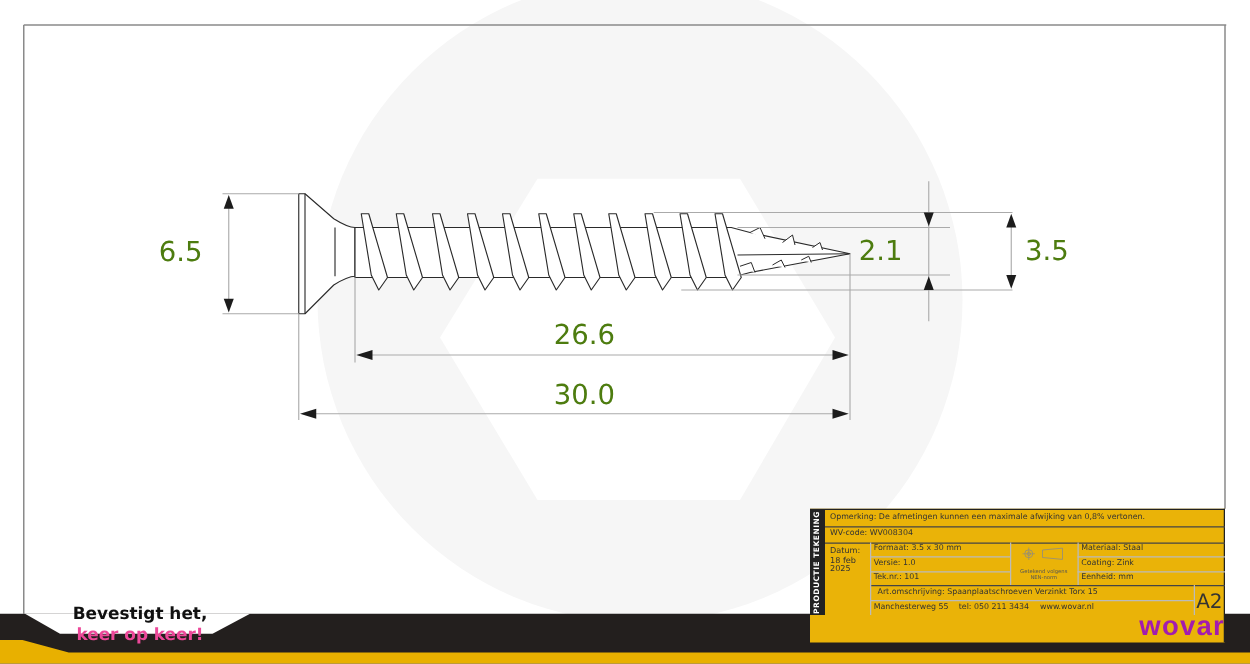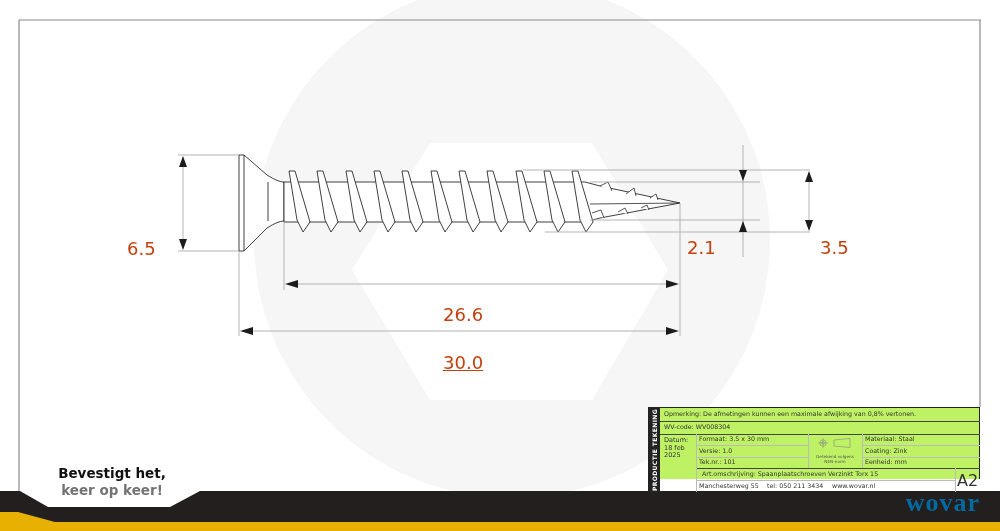--- a/index.html
+++ b/index.html
@@ -1,28 +1,28 @@
 <!DOCTYPE html>
 <html><head>
 <meta charset="utf-8">
 <style>
   html, body { margin:0; padding:0; }
   body { width:1000px; height:531px; position:relative; overflow:hidden; background:#ffffff; font-family:"DejaVu Sans", sans-serif; }
   .drawing { position:absolute; left:0; top:0; width:1000px; height:531px; }
-  .dim-label { position:absolute; font-family:"DejaVu Sans", sans-serif; font-size:18px; color:#c2410c; line-height:1; white-space:nowrap;margin-top:48px; }
-  .tb { position:absolute; left:648px; top:407px; width:332px; height:72px; background:#bef264; border-top:1px solid #222; border-right:1px solid #222; box-sizing:border-box; font-family:"DejaVu Sans", sans-serif; color:#333; }
+  .dim-label { position:absolute; font-family:"DejaVu Sans", sans-serif; font-size:22px; color:#4d7c0f; line-height:1; white-space:nowrap; }
+  .tb { position:absolute; left:648px; top:407px; width:332px; height:107px; background:#eab308; border-top:1px solid #222; border-right:1px solid #222; box-sizing:border-box; font-family:"DejaVu Sans", sans-serif; color:#333; }
   .tb-side { position:absolute; left:0; top:0; width:12px; height:84px; background:#222; }
   .tb-side span { position:absolute; left:50%; top:50%; transform:translate(-50%,-50%) rotate(-90deg); color:#fff; font-size:6px; font-weight:bold; letter-spacing:0.4px; white-space:nowrap; }
   .tb-cell { position:absolute; font-size:6.3px; line-height:1; white-space:nowrap; box-sizing:border-box; padding-left:3px; display:flex; align-items:center; }
   .tb-line-h { position:absolute; height:1px; background:#bbb; }
   .tb-line-v { position:absolute; width:1px; background:#bbb; }
-  .slogan { position:absolute; left:58px; top:465px; font-family:"DejaVu Sans", sans-serif; font-weight:bold; font-size:13.5px; line-height:17px; text-align:center; width:108px; }
+  .slogan { position:absolute; left:58px; top:483px; font-family:"DejaVu Sans", sans-serif; font-weight:bold; font-size:13.5px; line-height:17px; text-align:center; width:108px; }
   .slogan .l1 { color:#111; display:block; }
-  .slogan .l2 { color:#737373; display:block; }
-  .brand { position:absolute; right:20px; top:490px; font-family:Liberation Serif, serif; font-weight:bold; font-size:26px; color:#0369a1; letter-spacing:1px; line-height:1; }
+  .slogan .l2 { color:#ec4899; display:block; }
+  .brand { position:absolute; right:20px; top:490px; font-family:Liberation Sans, sans-serif; font-weight:bold; font-size:22px; color:#a21caf; letter-spacing:1px; line-height:1; }
 </style>
 </head>
 <body>
 
 <svg class="drawing" width="1000" height="531" viewBox="0 0 1000 531" xmlns="http://www.w3.org/2000/svg">
 
   <g>
     <circle cx="512" cy="240" r="258" fill="#f6f6f6"></circle>
     <polygon points="430,143 592,143 668,270 592,400 430,400 352,270" fill="#ffffff"></polygon>
   </g>
@@ -107,21 +107,21 @@
 
   <g>
     <polygon points="0,491 1000,491 1000,531 0,531" fill="#231f1e"></polygon>
     <polygon points="0,512 18,512 55,522 1000,522 1000,531 0,531" fill="#e8b000"></polygon>
     <polygon points="20,491 200,491 170,507 48,507" fill="#ffffff"></polygon>
   </g>
 </svg>
 
 <div class="dim-label" style="left:127px;top:192px;">6.5</div>
 <div class="dim-label" style="left:443px;top:258px;text-align:right;">26.6</div>
-<div class="dim-label" style="left:443px;top:306px;text-decoration:underline;">30.0</div>
+<div class="dim-label" style="left:443px;top:306px;">30.0</div>
 <div class="dim-label" style="left:687px;top:191px;">2.1</div>
 <div class="dim-label" style="left:820px;top:191px;text-align:center;">3.5</div>
 
 <div class="tb">
   <div class="tb-side">
     <span>PRODUCTIE TEKENING</span>
   </div>
 
   <div class="tb-line-h" style="left:12px;top:13px;width:320px;background:#444;"></div>
   <div class="tb-line-h" style="left:12px;top:26px;width:320px;background:#444;"></div>

